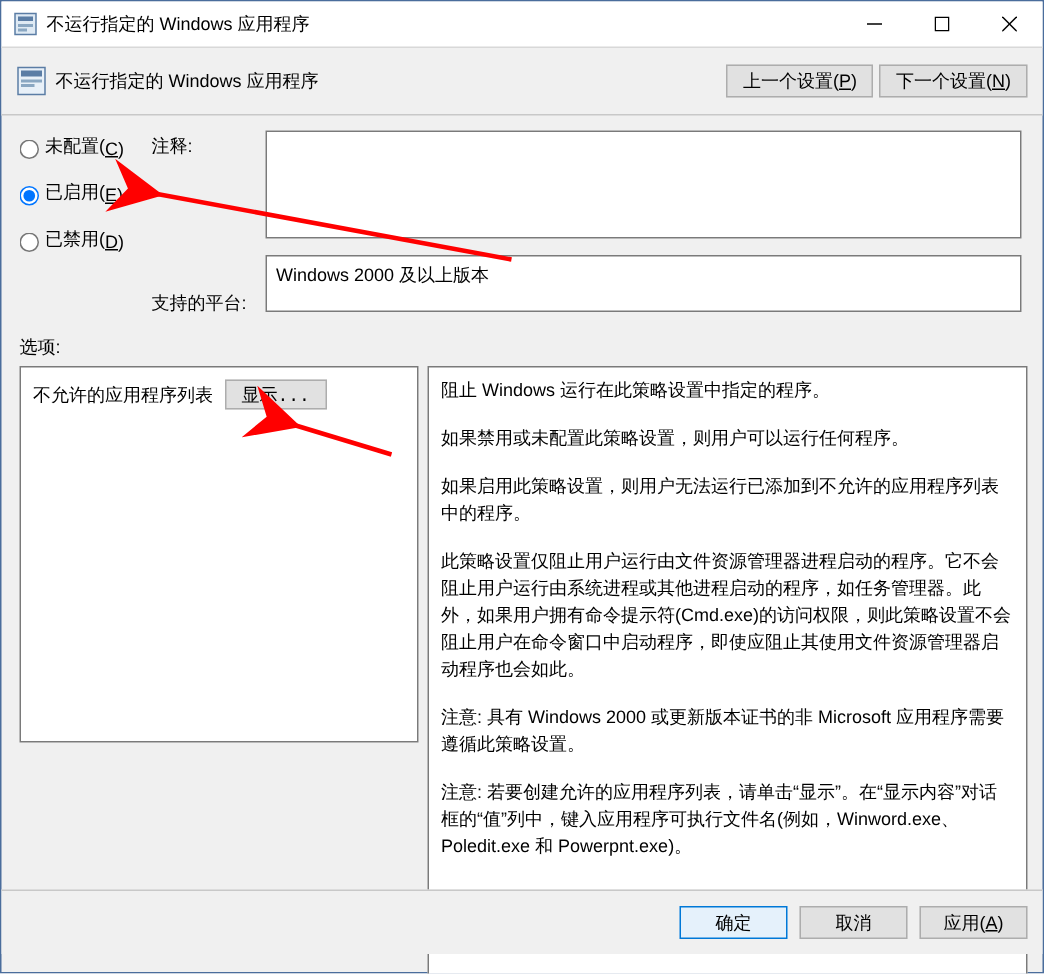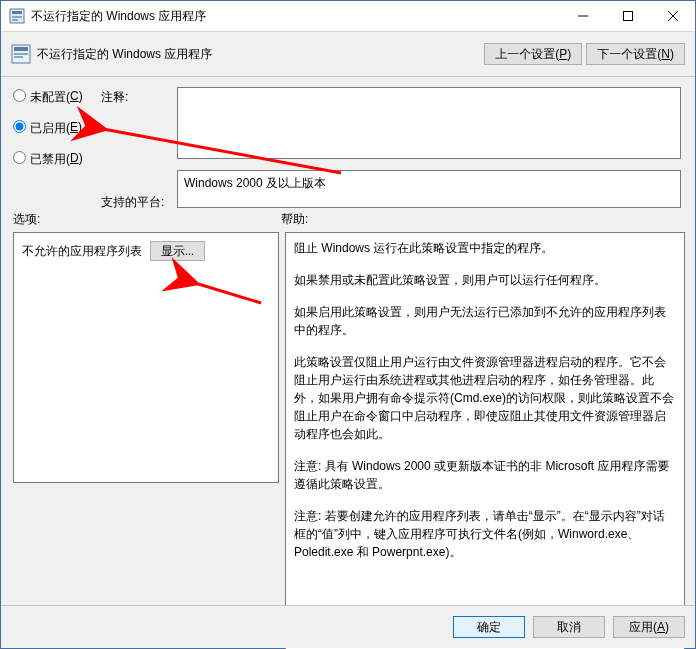--- a/index.html
+++ b/index.html
@@ -11,39 +11,39 @@
   .tb-btn{width:45px;display:flex;align-items:center;justify-content:center;font-family:Arial,sans-serif}
   .tb-btn.close{width:45px}
   .header{height:44px;display:flex;align-items:center;padding:0 10px;border-bottom:1px solid #c8c8c8;background:#f0f0f0}
   .header-icon{width:20px;height:20px;margin-right:6px;display:flex;align-items:center;justify-content:center}
   .header-title{flex:1;font-size:12px}
   .nav-btn{height:22px;padding:0 10px;margin-left:4px;background:#e1e1e1;border:1px solid #adadad;font-size:12px;font-family:Liberation Sans, sans-serif;cursor:default}
   .nav-btn u{text-decoration:underline}
   .body{padding:10px 10px 8px 12px;position:relative}
   .row1{display:flex;align-items:flex-start}
   .radios{width:88px;padding-top:2px}
-  .radio{display:flex;align-items:flex-start;margin-bottom:14px;font-size:12px}
+  .radio{display:flex;align-items:flex-end;margin-bottom:14px;font-size:12px}
   .radio input{margin:0 4px 0 0}
   .radio u{text-decoration:underline}
   .labels-col{width:76px;padding-top:2px;font-size:12px}
   .lbl{display:block;margin-bottom:0}
   .lbl2{margin-top:88px}
   .fields-col{flex:1}
   .comment-box{width:504px;height:72px;border:1px solid #7a7a7a;background:#fff;box-sizing:border-box;margin-bottom:8px;padding:4px;font-size:12px;resize:none;font-family:inherit}
   .platform-box{width:504px;height:38px;border:1px solid #7a7a7a;background:#fff;box-sizing:border-box;padding:4px 6px;font-size:12px;line-height:16px}
-  .section-labels{display:flex;}
+  .section-labels{display:flex;margin-top:12px}
   .section-labels .sl{width:268px;font-size:12px}
   .two-col{display:flex;margin-top:4px}
   .col-left{width:266px;height:251px;border:1px solid #7a7a7a;background:#fff;box-sizing:border-box;padding:8px;margin-right:6px}
   .col-right{flex:1;height:426px;border:1px solid #7a7a7a;background:#fff;box-sizing:border-box;padding:6px 8px;overflow:auto;font-size:12px;line-height:18px}
   .opt-row{display:flex;align-items:center}
   .opt-label{margin-right:8px}
-  .show-btn{height:20px;padding:0 10px;background:#e1e1e1;border:1px solid #adadad;font-size:12px;font-family:Liberation Serif, serif;cursor:default}
+  .show-btn{height:20px;padding:0 10px;background:#e1e1e1;border:1px solid #adadad;font-size:12px;font-family:Liberation Mono, monospace;cursor:default}
   .help p{margin:0 0 14px 0}
-  .footer{position:absolute;bottom:0;left:0;right:0;height:42px;border-top:1px solid #c8c8c8;background:#f0f0f0;display:flex;align-items:center;justify-content:flex-end;padding:0 10px}
+  .footer{position:absolute;bottom:12px;left:0;right:0;height:42px;border-top:1px solid #c8c8c8;background:#f0f0f0;display:flex;align-items:center;justify-content:flex-end;padding:0 10px}
   .f-btn{width:72px;height:22px;margin-left:8px;background:#e1e1e1;border:1px solid #adadad;font-size:12px;font-family:inherit;cursor:default}
   .f-btn.primary{border:1px solid #0078d7;background:#e5f1fb}
   .f-btn u{text-decoration:underline}
   
   .overlay{position:absolute;left:0;top:0;width:696px;height:649px;pointer-events:none}
   .col-right::-webkit-scrollbar{width:16px}
   .col-right::-webkit-scrollbar-track{background:#f0f0f0}
   .col-right::-webkit-scrollbar-thumb{background:#c2c2c2;border:1px solid #a0a0a0}
 </style>
 </head>
@@ -106,21 +106,20 @@
         <span class="lbl lbl2">支持的平台:</span>
       </div>
       <div class="fields-col">
         <textarea class="comment-box" style=""></textarea>
         <div class="platform-box">Windows 2000 及以上版本</div>
       </div>
     </div>
 
     <div class="section-labels">
       <span class="sl">选项:</span>
-      <span class="sl">帮助:</span>
     </div>
 
     <div class="two-col">
       <div class="col-left">
         <div class="opt-row">
           <span class="opt-label">不允许的应用程序列表</span>
           <button class="show-btn">显示...</button>
         </div>
       </div>
       <div class="col-right help">

